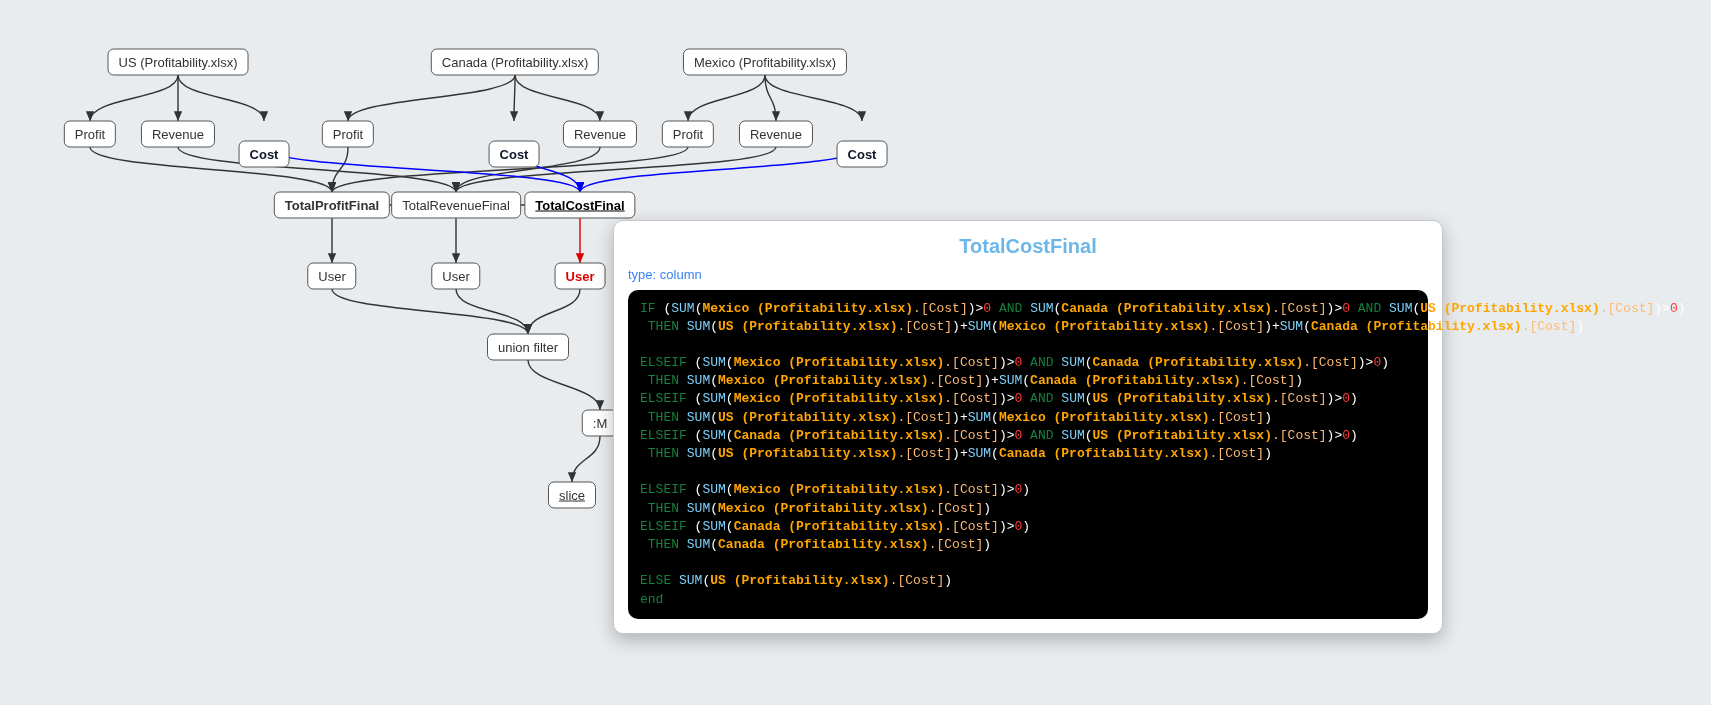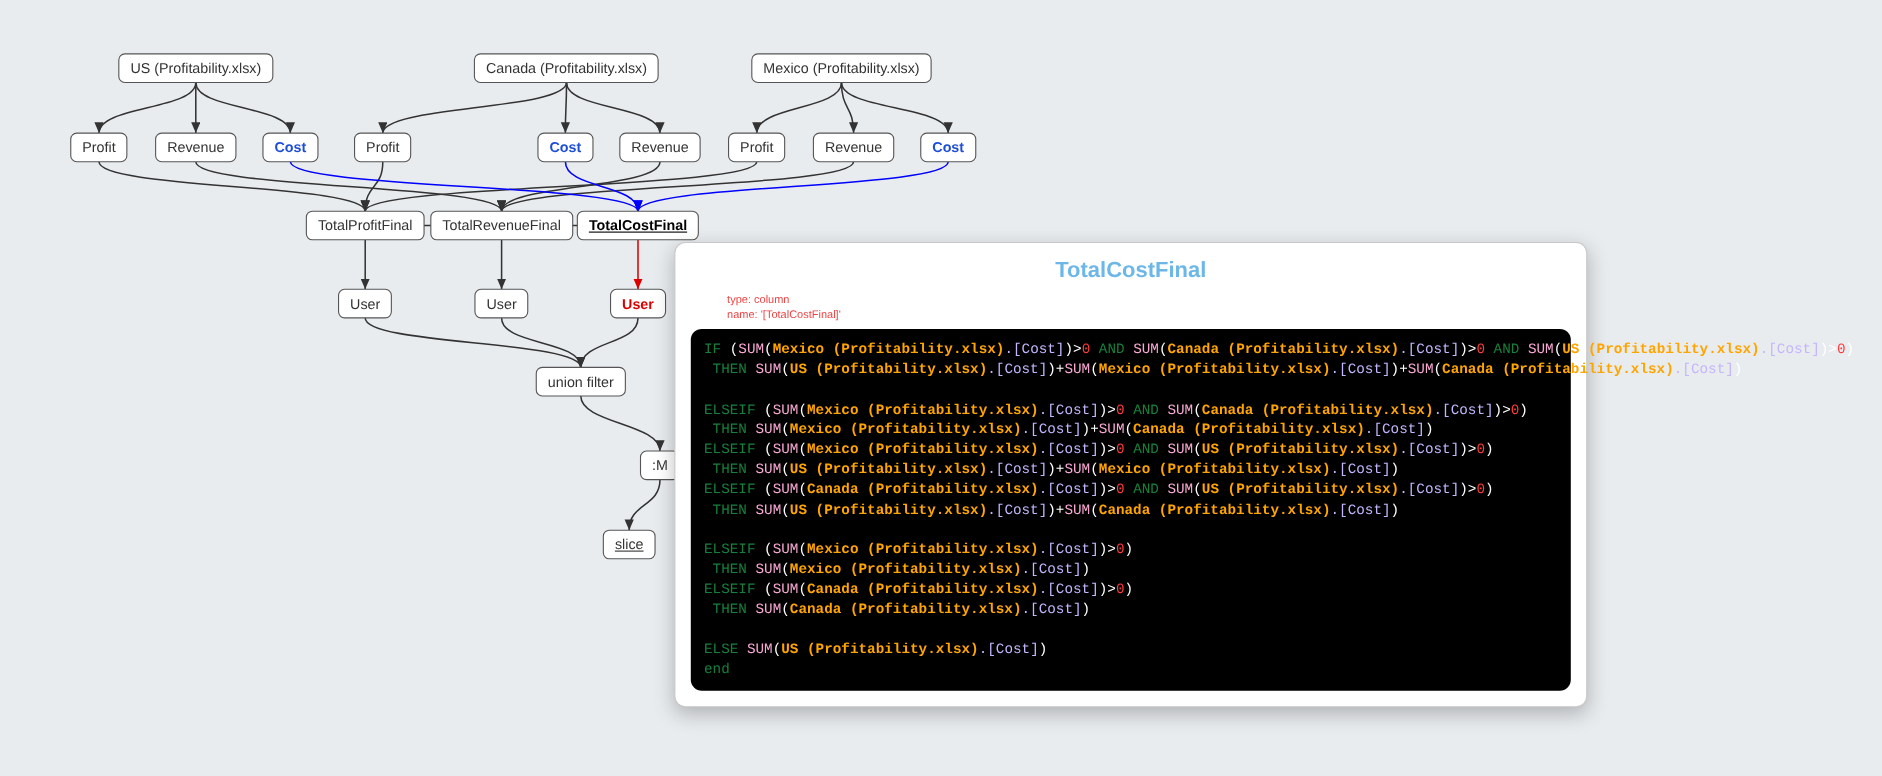--- a/index.html
+++ b/index.html
@@ -21,21 +21,21 @@
     background: #fff;
     border: 1px solid #555;
     border-radius: 6px;
     padding: 5px 10px;
     font-size: 13px;
     color: #333;
     text-align: center;
     white-space: nowrap;
     transform: translate(-50%, -50%);
   }
-  .node.blue { color: #1d4ed8; font-weight: bold; }
+  .node.blue { color: #0f172a; font-weight: bold; margin-top: 20px; }
   .node.red  { color: #d00; font-weight: bold; }
   .node.sel  { font-weight: bold; color: #000; text-decoration: underline; }
   svg.edges {
     position: absolute;
     inset: 0;
     width: 1711px;
     height: 705px;
     pointer-events: none;
   }
   
@@ -51,40 +51,39 @@
     padding: 10px 14px 14px 14px;
   }
   .detail h2 {
     margin: 4px 0 8px 0;
     text-align: center;
     font-size: 20px;
     color: #6db7e8;
     font-weight: bold;
   }
   .detail .meta {
-    font-size: 10px;
-    color: #ef4444;
+    font-size: 13px;
+    color: #3b82f6;
     line-height: 1.35;
     margin-bottom: 6px;
-    margin-left: 33px;
   }
   .codebox {
     background: #000;
     color: #fff;
     border-radius: 10px;
     padding: 10px 12px;
     font-family: "Courier New", monospace;
     font-size: 13px;
     line-height: 1.4;
     white-space: pre;
   }
   .kw  { color: #15803d; }            
-  .fn  { color: #f9a8d4; }            
+  .fn  { color: #7dd3fc; }            
   .ds  { color: #ffa500; font-weight: bold; } 
-  .col { color: #c4b5fd; }            
+  .col { color: #fdba74; }            
   .num { color: #ff3b3b; }            
   .op  { color: #fff; }               
 </style>
 </head>
 <body>
 
 <div class="canvas">
   <svg class="edges">
     <defs>
       <marker id="arr-k" markerWidth="8" markerHeight="8" refX="7" refY="3" orient="auto">
@@ -138,38 +137,37 @@
   <div class="node blue" style="left: 264px; top: 134px;">Cost</div>
 
   <div class="node" style="left: 348px; top: 134px;">Profit</div>
   <div class="node blue" style="left: 514px; top: 134px;">Cost</div>
   <div class="node" style="left: 600px; top: 134px;">Revenue</div>
 
   <div class="node" style="left: 688px; top: 134px;">Profit</div>
   <div class="node" style="left: 776px; top: 134px;">Revenue</div>
   <div class="node blue" style="left: 862px; top: 134px;">Cost</div>
 
-  <div class="node" style="left: 332px; top: 205px;">TotalProfitFinal</div>
+  <div class="node" style="left: 332px; top: 205px; font-weight: bold;">TotalProfitFinal</div>
   <div class="node" style="left: 456px; top: 205px;">TotalRevenueFinal</div>
   <div class="node sel" style="left: 580px; top: 205px;">TotalCostFinal</div>
 
   <div class="node" style="left: 332px; top: 276px;">User</div>
   <div class="node" style="left: 456px; top: 276px;">User</div>
   <div class="node red" style="left: 580px; top: 276px;">User</div>
 
   <div class="node" style="left: 528px; top: 347px;">union filter</div>
   <div class="node" style="left: 600px; top: 423px;">:M</div>
   <div class="node" style="left: 572px; top: 495px; text-decoration: underline;">slice</div>
 </div>
 
 <div class="detail">
   <h2>TotalCostFinal</h2>
   <div class="meta">
     <div><span>type: </span><span>column</span></div>
-    <div><span>name: </span><span>'[TotalCostFinal]'</span></div>
   </div>
   <div class="codebox" id="codebox"><span class="kw">IF </span><span class="op">(</span><span class="fn">SUM</span><span class="op">(</span><span class="ds">Mexico (Profitability.xlsx)</span><span class="col">.[Cost]</span><span class="op">)&gt;</span><span class="num">0</span><span class="kw"> AND </span><span class="fn">SUM</span><span class="op">(</span><span class="ds">Canada (Profitability.xlsx)</span><span class="col">.[Cost]</span><span class="op">)&gt;</span><span class="num">0</span><span class="kw"> AND </span><span class="fn">SUM</span><span class="op">(</span><span class="ds">US (Profitability.xlsx)</span><span class="col">.[Cost]</span><span class="op">)&gt;</span><span class="num">0</span><span class="op">)</span>
 <span class="kw"> THEN </span><span class="fn">SUM</span><span class="op">(</span><span class="ds">US (Profitability.xlsx)</span><span class="col">.[Cost]</span><span class="op">)+</span><span class="fn">SUM</span><span class="op">(</span><span class="ds">Mexico (Profitability.xlsx)</span><span class="col">.[Cost]</span><span class="op">)+</span><span class="fn">SUM</span><span class="op">(</span><span class="ds">Canada (Profitability.xlsx)</span><span class="col">.[Cost]</span><span class="op">)</span>
 
 <span class="kw">ELSEIF </span><span class="op">(</span><span class="fn">SUM</span><span class="op">(</span><span class="ds">Mexico (Profitability.xlsx)</span><span class="col">.[Cost]</span><span class="op">)&gt;</span><span class="num">0</span><span class="kw"> AND </span><span class="fn">SUM</span><span class="op">(</span><span class="ds">Canada (Profitability.xlsx)</span><span class="col">.[Cost]</span><span class="op">)&gt;</span><span class="num">0</span><span class="op">)</span>
 <span class="kw"> THEN </span><span class="fn">SUM</span><span class="op">(</span><span class="ds">Mexico (Profitability.xlsx)</span><span class="col">.[Cost]</span><span class="op">)+</span><span class="fn">SUM</span><span class="op">(</span><span class="ds">Canada (Profitability.xlsx)</span><span class="col">.[Cost]</span><span class="op">)</span>
 <span class="kw">ELSEIF </span><span class="op">(</span><span class="fn">SUM</span><span class="op">(</span><span class="ds">Mexico (Profitability.xlsx)</span><span class="col">.[Cost]</span><span class="op">)&gt;</span><span class="num">0</span><span class="kw"> AND </span><span class="fn">SUM</span><span class="op">(</span><span class="ds">US (Profitability.xlsx)</span><span class="col">.[Cost]</span><span class="op">)&gt;</span><span class="num">0</span><span class="op">)</span>
 <span class="kw"> THEN </span><span class="fn">SUM</span><span class="op">(</span><span class="ds">US (Profitability.xlsx)</span><span class="col">.[Cost]</span><span class="op">)+</span><span class="fn">SUM</span><span class="op">(</span><span class="ds">Mexico (Profitability.xlsx)</span><span class="col">.[Cost]</span><span class="op">)</span>
 <span class="kw">ELSEIF </span><span class="op">(</span><span class="fn">SUM</span><span class="op">(</span><span class="ds">Canada (Profitability.xlsx)</span><span class="col">.[Cost]</span><span class="op">)&gt;</span><span class="num">0</span><span class="kw"> AND </span><span class="fn">SUM</span><span class="op">(</span><span class="ds">US (Profitability.xlsx)</span><span class="col">.[Cost]</span><span class="op">)&gt;</span><span class="num">0</span><span class="op">)</span>
 <span class="kw"> THEN </span><span class="fn">SUM</span><span class="op">(</span><span class="ds">US (Profitability.xlsx)</span><span class="col">.[Cost]</span><span class="op">)+</span><span class="fn">SUM</span><span class="op">(</span><span class="ds">Canada (Profitability.xlsx)</span><span class="col">.[Cost]</span><span class="op">)</span>

